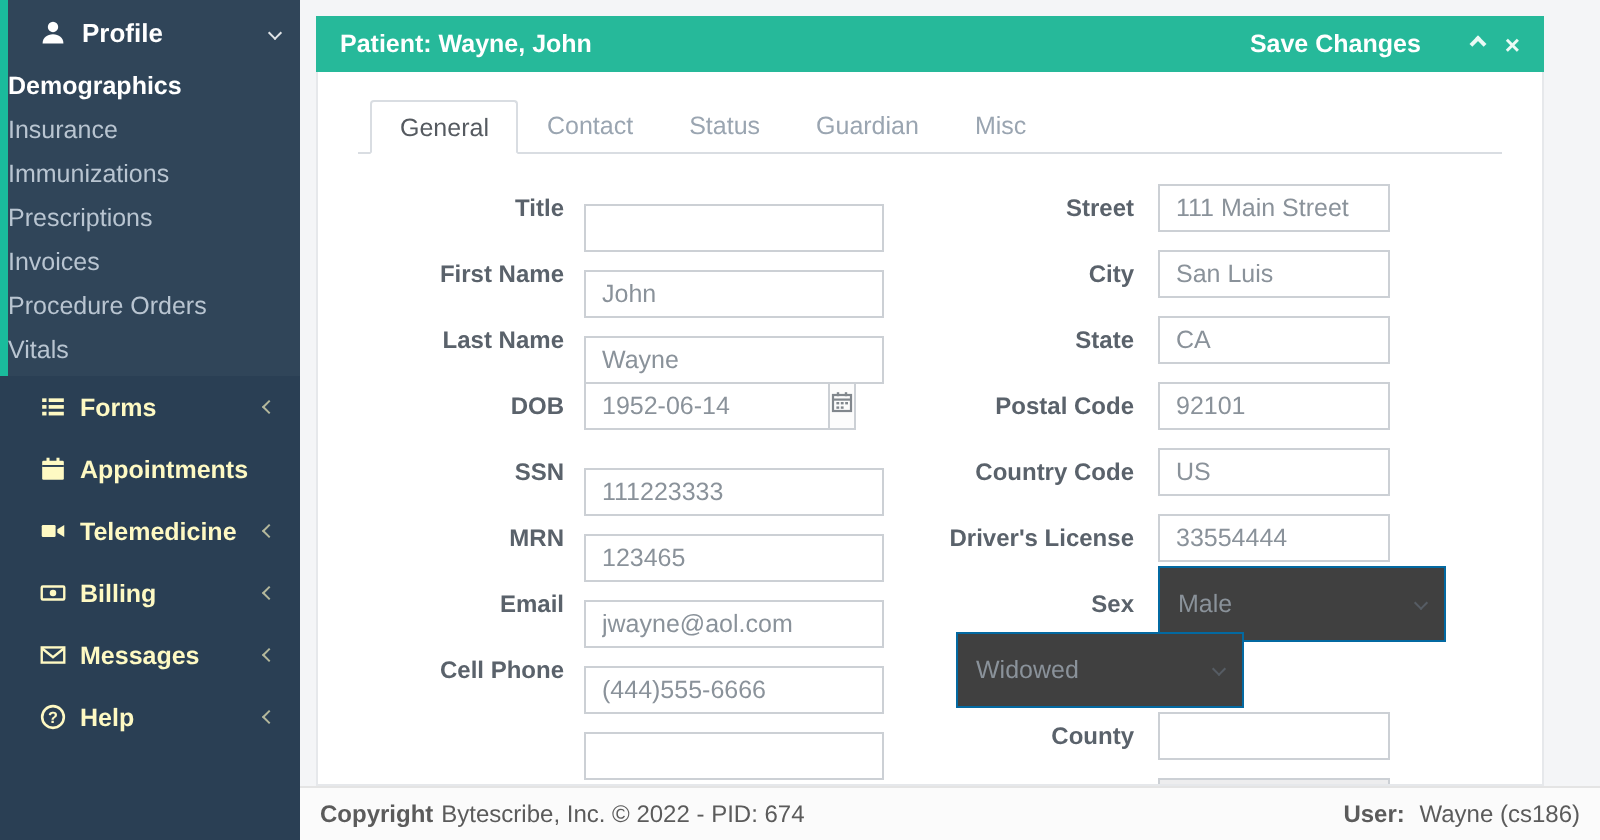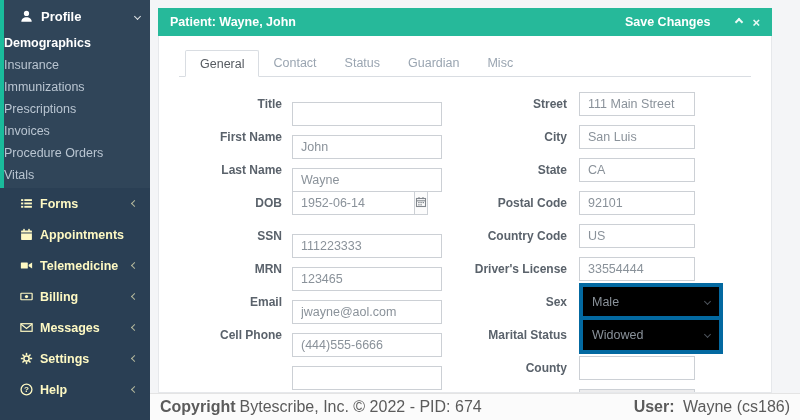--- a/index.html
+++ b/index.html
@@ -52,27 +52,27 @@
   .frow{display:flex;align-items:center;height:33px;}
   .flabel{font-size:12px;font-weight:bold;color:#5a626b;text-align:right;display:block;}
   .flabel-l{width:103px;}
   .flabel-r{width:101px;}
   .finput{height:24px;border:1px solid #ccd0d5;background:#fff;padding:0 8px;font-size:12.5px;color:#8a929a;font-family:inherit;outline:none;border-radius:0;}
   .finput-l{width:150px;margin-left:10px;margin-top:20px;}
   .finput-r{width:116px;margin-left:12px;}
   .date-group{display:flex;width:120px;margin-left:10px;}
   .date-group .finput{width:122px;margin:0;border-right:none;}
   .date-addon{width:28px;height:24px;border:1px solid #ccd0d5;background:#fcfcfc;display:flex;align-items:center;justify-content:center;cursor:pointer;}
-  .select-box{width:144px;margin-left:12px;height:38px;border:4px solid #0369a1;background:#000000;display:flex;align-items:center;padding:0 9px;font-size:12.5px;color:#8a929a;cursor:pointer;}
+  .select-box{width:144px;margin-left:12px;height:38px;border:1px solid #0369a1;background:#404040;display:flex;align-items:center;padding:0 9px;font-size:12.5px;color:#8a929a;cursor:pointer;}
   .select-box span{flex:1;}
   .select-box .chev{color:#5a626b;}
   .finput.disabled{background:var(--disabled-bg);}
 
   
-  .footer{position:absolute;left:150px;top:393px;width:650px;height:27px;background:#fbfbfb;border-top:1px solid #e4e4e4;display:flex;align-items:center;padding:0 10px;font-size:16px;color:#5b5b5b;}
+  .footer{position:absolute;left:150px;top:393px;width:650px;height:27px;background:#fbfbfb;border-top:1px solid #e4e4e4;display:flex;align-items:center;padding:0 10px;font-size:12px;color:#5b5b5b;}
   .footer b{margin-right:4px;}
   .footer .right{margin-left:auto;}
 </style>
 </head>
 <body>
 
 <aside class="sidebar">
   <div class="profile-group">
     <div class="profile-header">
       <span class="icon">
@@ -146,39 +146,20 @@
     <span class="icon">
       <svg width="13" height="13" viewBox="0 0 12 12">
           <rect x="0.8" y="2.5" width="10.4" height="7" fill="none" stroke="currentColor" stroke-width="1.1"></rect>
           <path d="M1 3l5 4 5-4" fill="none" stroke="currentColor" stroke-width="1.1"></path>
         </svg>
     </span>
     <span>Messages</span>
     <span class="chev chev-left"></span>
   </div>
 
-  <div class="nav-item">
-    <span class="icon">
-      <svg width="13" height="13" viewBox="0 0 12 12">
-          <g stroke="currentColor" stroke-width="1.4">
-            <line x1="6" y1="0.8" x2="6" y2="3"></line>
-            <line x1="6" y1="9" x2="6" y2="11.2"></line>
-            <line x1="0.8" y1="6" x2="3" y2="6"></line>
-            <line x1="9" y1="6" x2="11.2" y2="6"></line>
-            <line x1="2.3" y1="2.3" x2="3.9" y2="3.9"></line>
-            <line x1="8.1" y1="8.1" x2="9.7" y2="9.7"></line>
-            <line x1="2.3" y1="9.7" x2="3.9" y2="8.1"></line>
-            <line x1="8.1" y1="3.9" x2="9.7" y2="2.3"></line>
-          </g>
-          <circle cx="6" cy="6" r="2.4" fill="none" stroke="currentColor" stroke-width="1.4"></circle>
-        </svg>
-    </span>
-    <span>Settings</span>
-    <span class="chev chev-left"></span>
-  </div>
 
   <div class="nav-item">
     <span class="icon">
       <svg width="13" height="13" viewBox="0 0 12 12">
           <circle cx="6" cy="6" r="5" fill="none" stroke="currentColor" stroke-width="1.2"></circle>
           <text x="6" y="8.6" text-anchor="middle" font-size="7.5" font-weight="bold" fill="currentColor">?</text>
         </svg>
     </span>
     <span>Help</span>
     <span class="chev chev-left"></span>
@@ -287,21 +268,20 @@
               <input class="finput finput-r" value="33554444" style="">
             </div>
           <div class="frow">
             <label class="flabel flabel-r">Sex</label>
             <div class="select-box">
                 <span>Male</span>
                 <i class="chev chev-down"></i>
               </div>
           </div>
           <div class="frow">
-            <label class="flabel flabel-r">Marital Status</label>
             <div class="select-box">
                 <span>Widowed</span>
                 <i class="chev chev-down"></i>
               </div>
           </div>
           <div class="frow">
               <label class="flabel flabel-r">County</label>
               <input class="finput finput-r" value="" style="">
             </div>
           <div class="frow">

